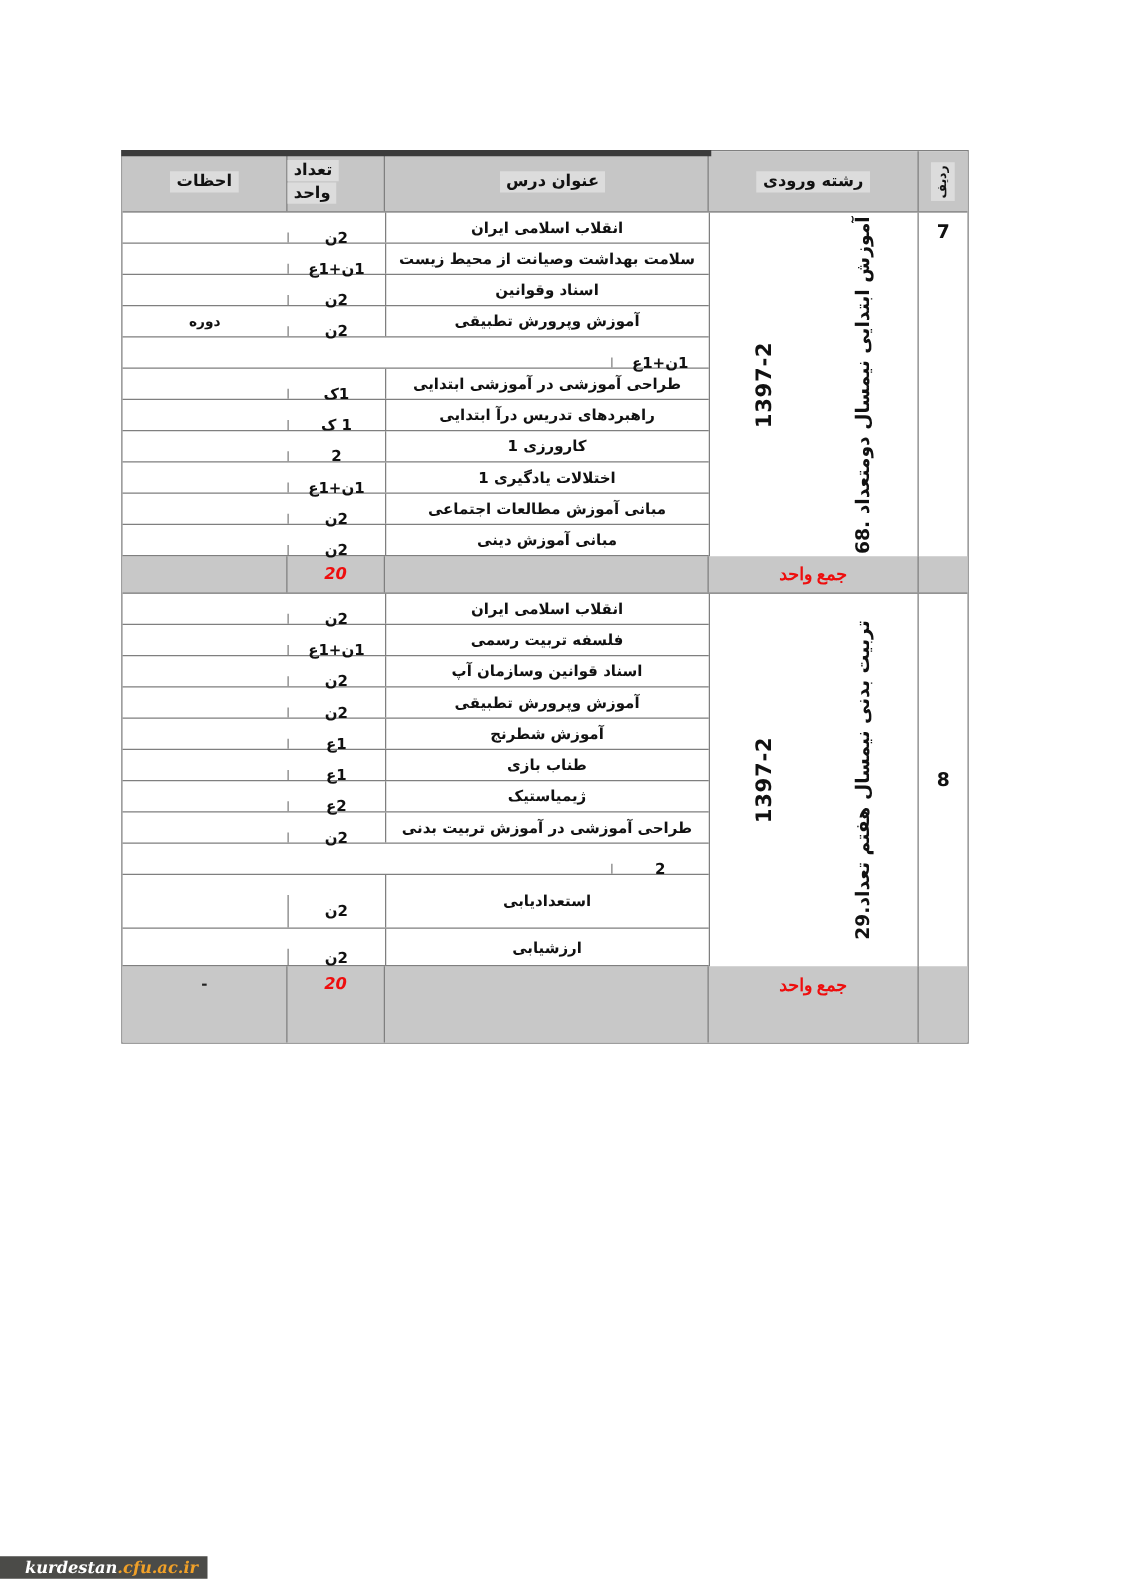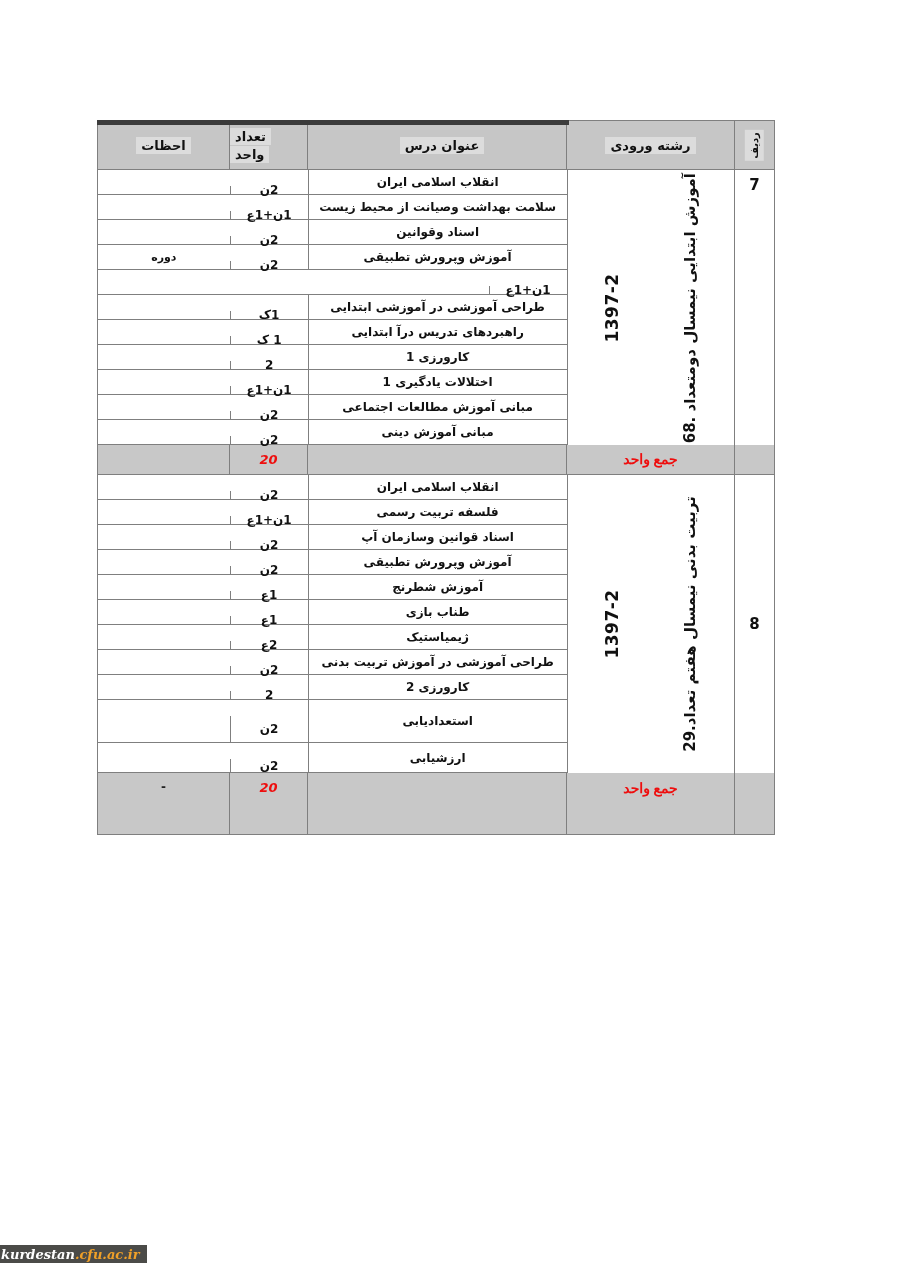--- a/index.html
+++ b/index.html
@@ -61,21 +61,21 @@
   .trow{display:flex;background:var(--tbg);border-bottom:1px solid var(--border);}
   .trow.h30{height:30px;}
   .trow.h61{height:61px;border-bottom:none;}
   .trow .lbl{font-size:14px;color:var(--red);font-family:Liberation Serif, serif;}
   .trow .val{font-size:13px;color:var(--red);font-style:italic;}
   .trow .nt{font-size:12px;color:#222;}
   .trow.h61 .c{align-items:flex-start;padding-top:7px;}
   
   .fbar{
     position:absolute;left:0;top:1245px;height:18px;background:var(--fbg);
-    display:flex;align-items:center;padding:0 7px 0 1px;
+    display:flex;align-items:center;padding:0 7px 0 20px;
     font-family:"DejaVu Serif",serif;font-style:italic;font-weight:bold;font-size:13px;
     white-space:nowrap;
   }
   .fbar .p1{color:#ffffff;}
   .fbar .p2{color:var(--faccent);}
 </style>
 </head>
 <body>
 
 <div class="t">
@@ -339,23 +339,20 @@
             <span>طراحی آموزشی در آموزش تربیت بدنی</span>
           </div>
         <div class="c cu">
             <span>2ن</span>
           </div>
         <div class="c cn">
             <span></span>
           </div>
       </div>
       <div class="crow">
-        <div class="c ct">
-            <span>کارورزی 2</span>
-          </div>
         <div class="c cu">
             <span>2</span>
           </div>
         <div class="c cn">
             <span></span>
           </div>
       </div>
       <div class="crow h43">
         <div class="c ct">
             <span>استعدادیابی</span>

